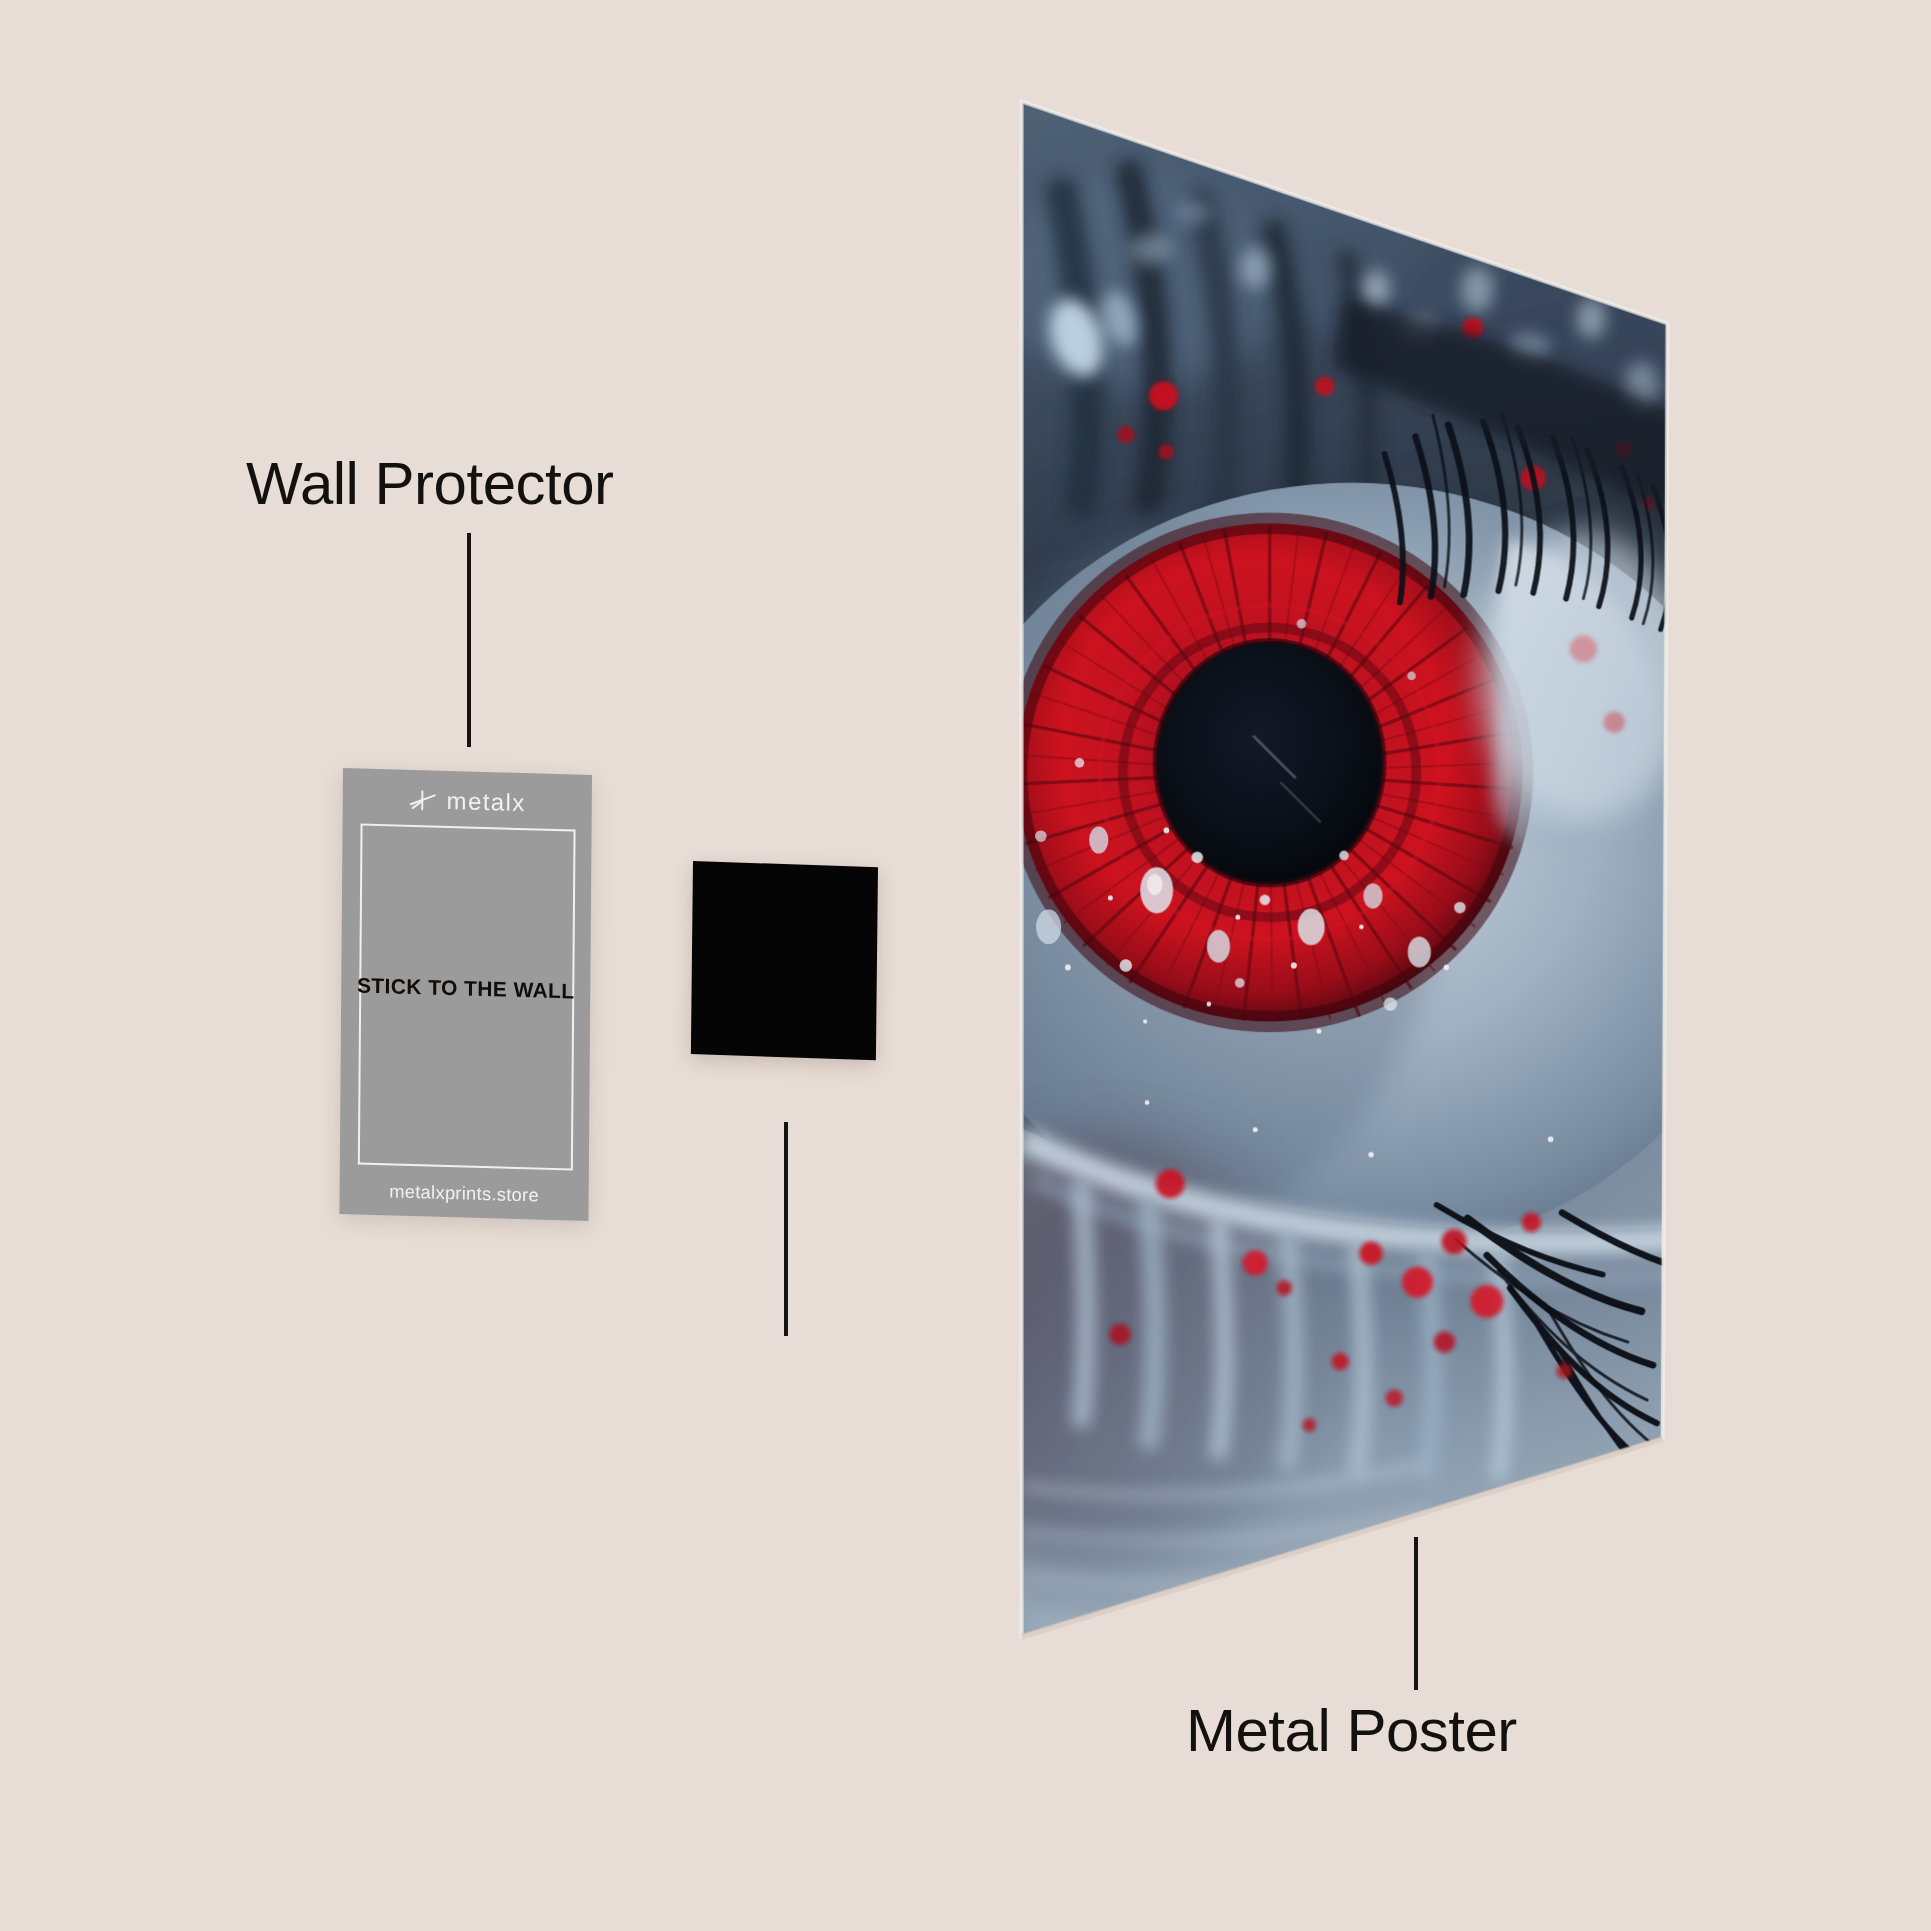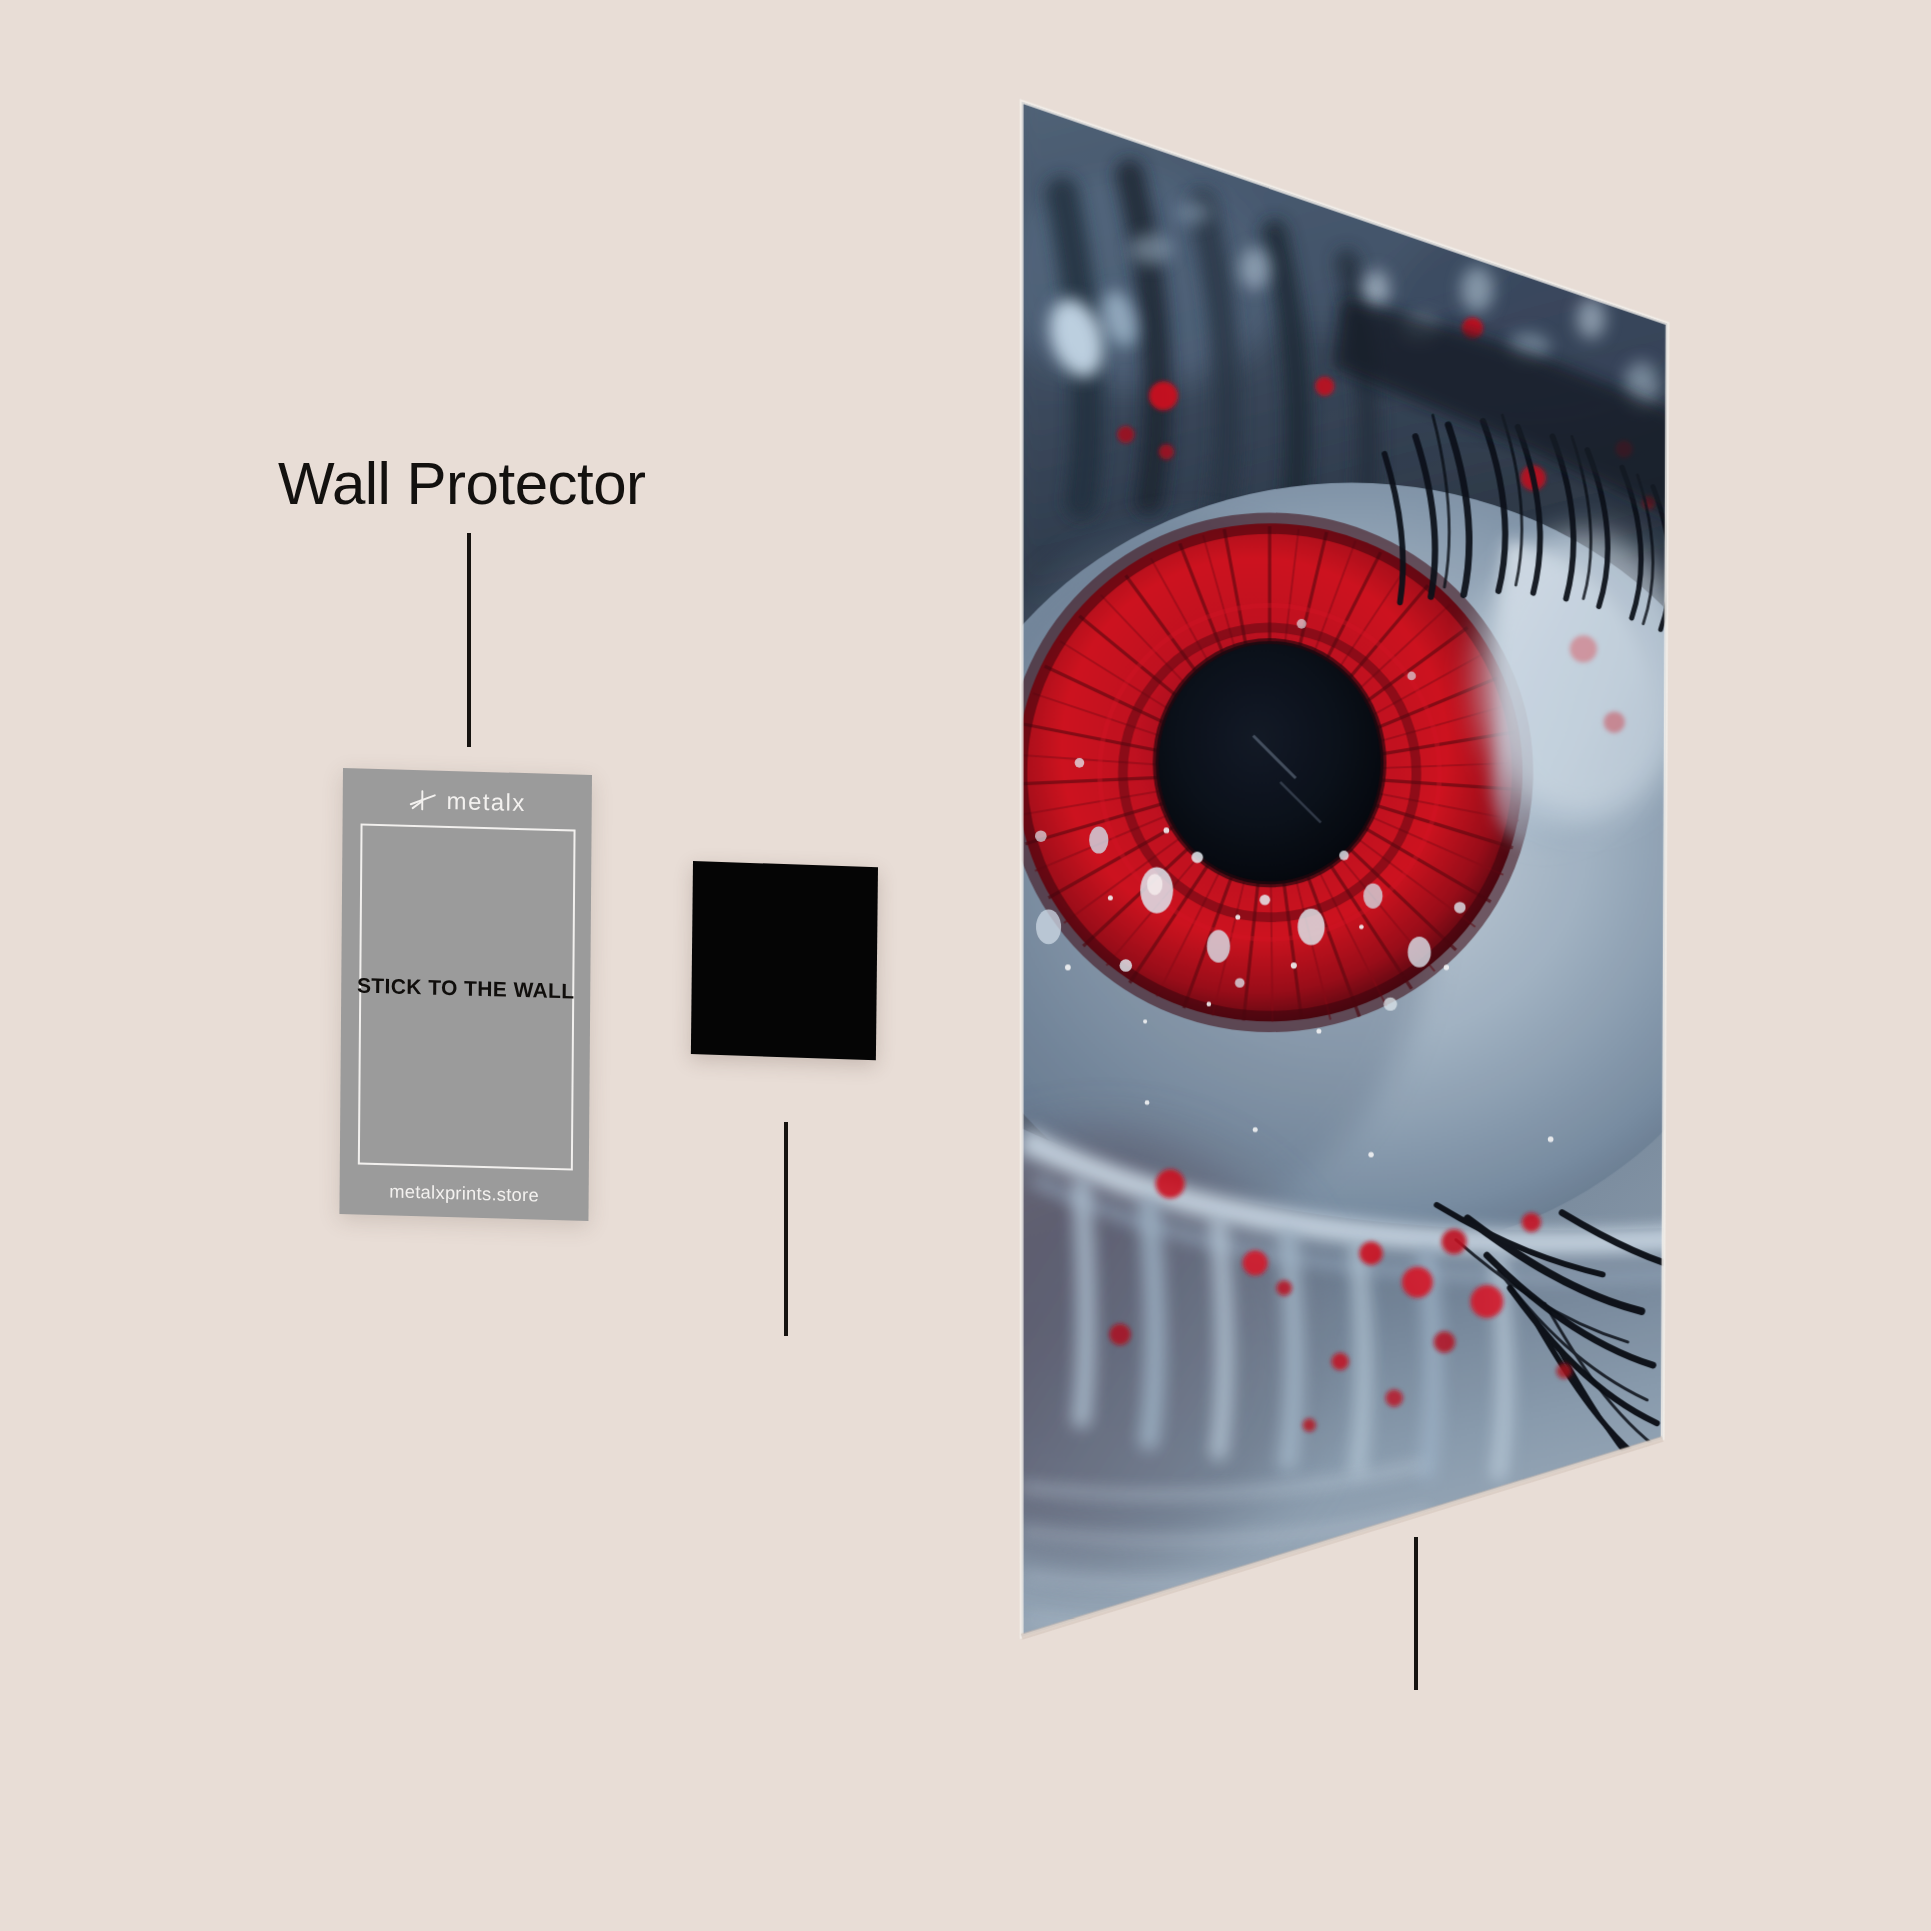--- a/index.html
+++ b/index.html
@@ -23,21 +23,20 @@
     font-family: "Liberation Sans", sans-serif;
     font-weight: 400;
     letter-spacing: -0.5px;
     white-space: pre;
     line-height: 1.12;
   }
   #label-wall-protector {
     left: 246px;
     top: 450px;
     font-size: 60px;
-    margin-left: 32px;
   }
   #label-strong-magnet {
     left: 676px;
     top: 1344px;
     font-size: 60px;
     text-align: center;
     width: 251px;
   }
   #label-metal-poster {
     left: 1186px;
@@ -507,15 +506,16 @@
     <div id="wall-protector-headline">STICK TO THE WALL</div>
 
     <div id="wall-protector-url">metalxprints.store</div>
   </div>
 
   <div id="magnet-square"></div>
 
   <div class="label" id="label-wall-protector">Wall Protector</div>
 
 
+  <div class="label" id="label-metal-poster">Metal Poster</div>
 
 </div>
 
 
 </body></html>

